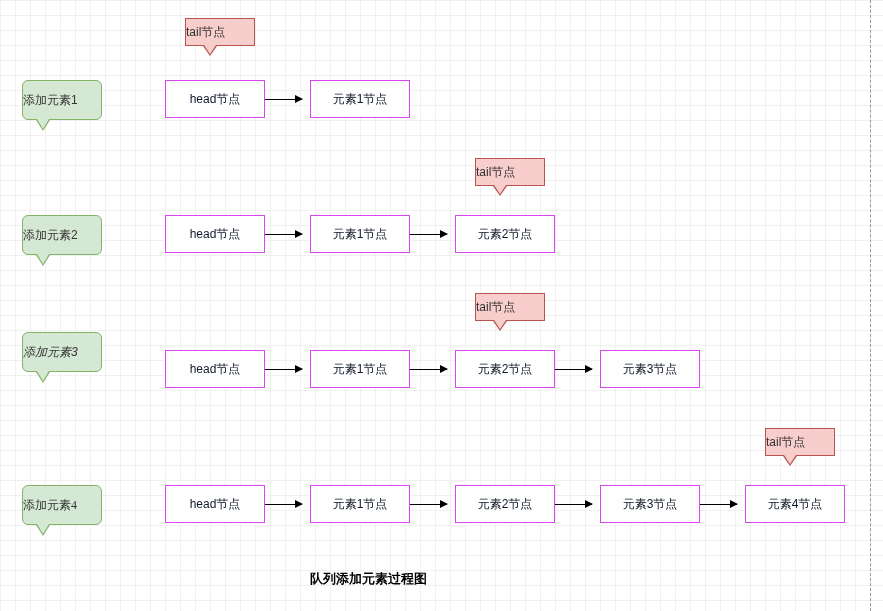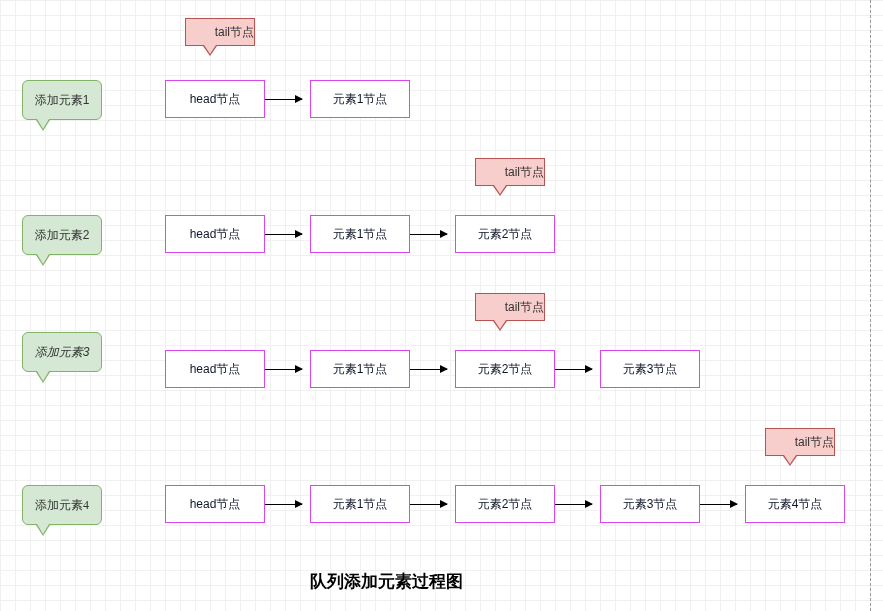--- a/index.html
+++ b/index.html
@@ -25,21 +25,20 @@
     }
     .speech-bubble {
       position: absolute;
       width: 80px;
       height: 40px;
       background: #d5e8d4;
       border: 1px solid #82b366;
       border-radius: 6px;
       display: flex;
       align-items: center;
-      justify-content: center;
       color: #333;
     }
     .speech-bubble::after {
       content: "";
       position: absolute;
       bottom: -10px;
       left: 14px;
       width: 0;
       height: 0;
       border: 6px solid transparent;
@@ -58,21 +57,21 @@
       border-bottom: none;
     }
     .tail-callout {
       position: absolute;
       width: 70px;
       height: 28px;
       background: #f8cecc;
       border: 1px solid #b85450;
       display: flex;
       align-items: center;
-      justify-content: flex-end;
+      justify-content: flex-start;
       color: #333;
     }
     .tail-callout::after {
       content: "";
       position: absolute;
       bottom: -9px;
       left: 18px;
       width: 0;
       height: 0;
       border: 6px solid transparent;
@@ -113,21 +112,21 @@
       top: -4px;
       width: 0;
       height: 0;
       border: 4px solid transparent;
       border-left: 8px solid #000;
       border-right: none;
     }
     .title {
       position: absolute;
       font-weight: bold;
-      font-size: 17px;
+      font-size: 13px;
       color: #000;
     }
   </style>
 </head>
 <body>
 
 <div class="ruler-right"></div>
 
 <div class="tail-callout" style="left:185px; top:18px;">
   <span>tail节点</span>

